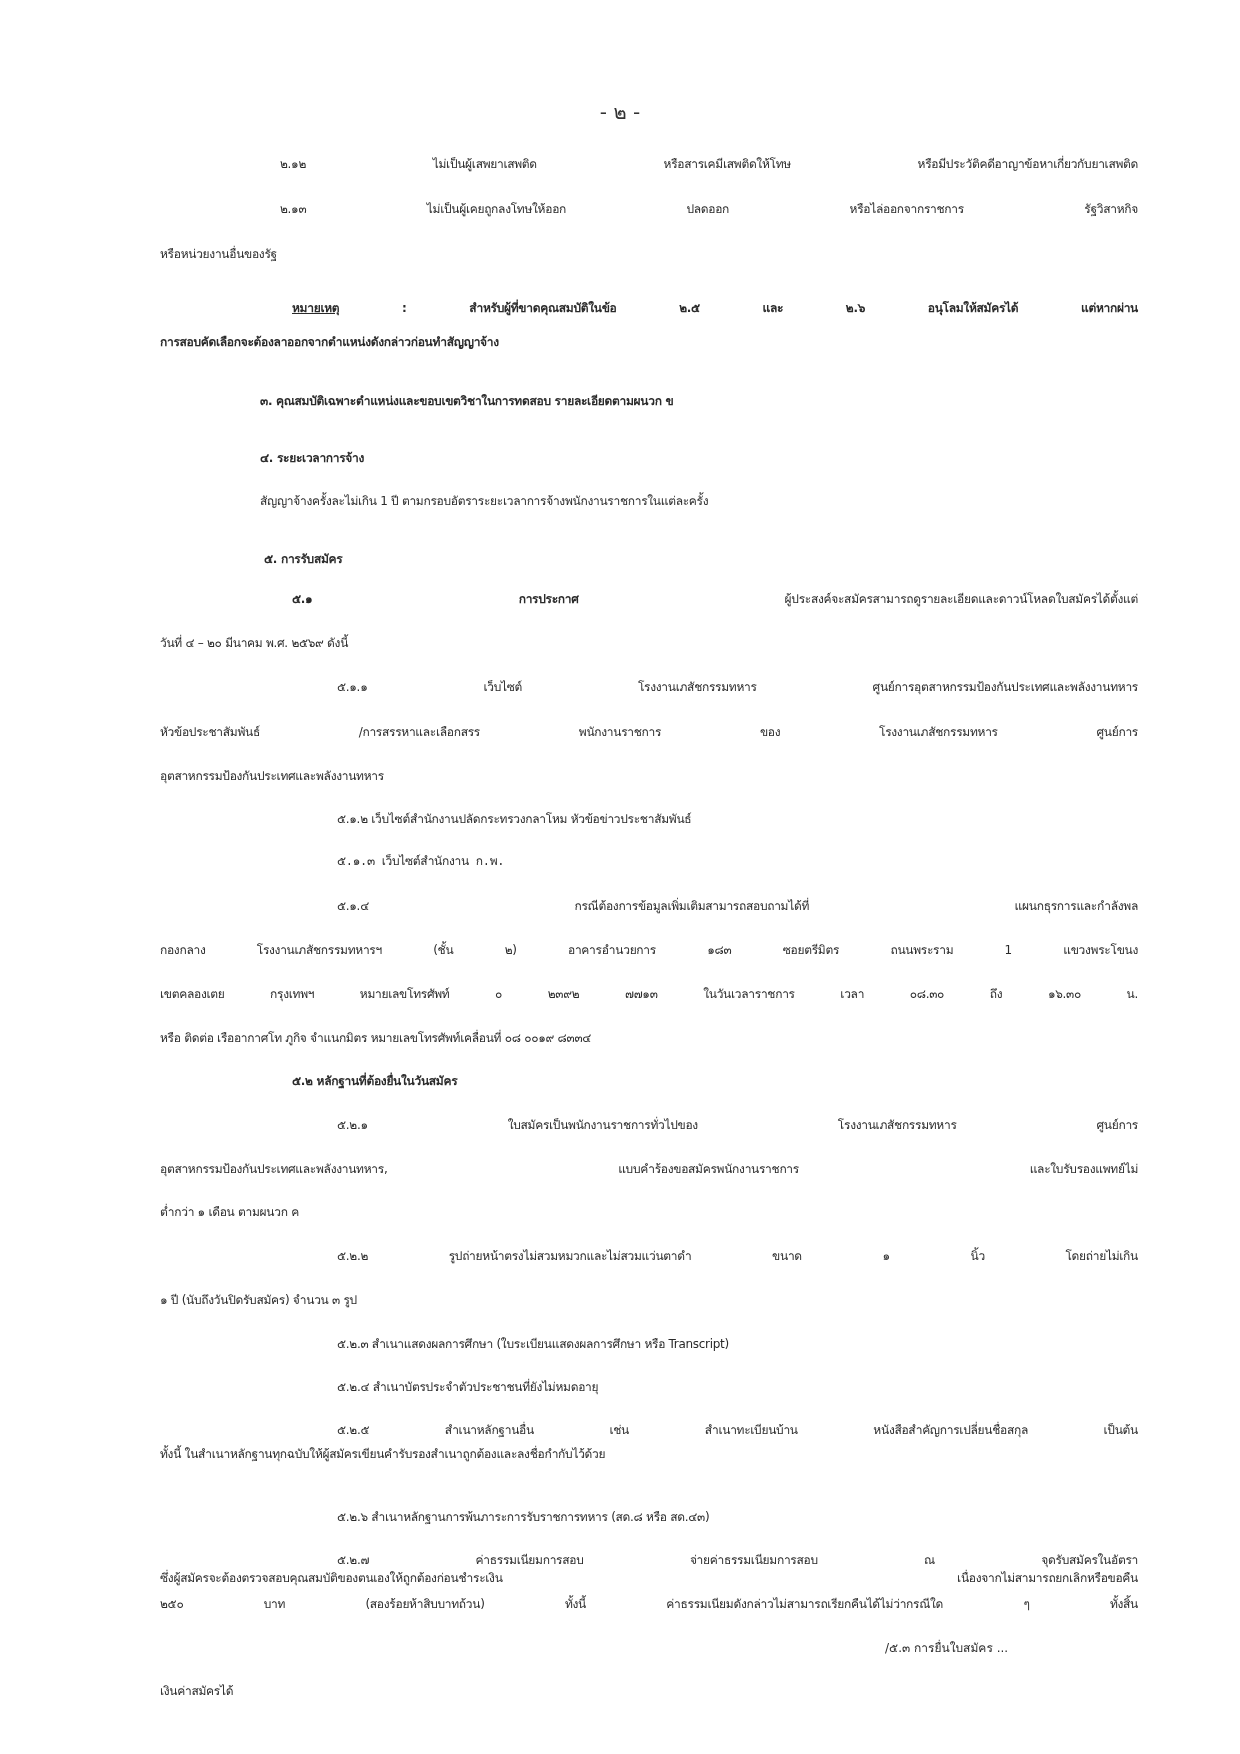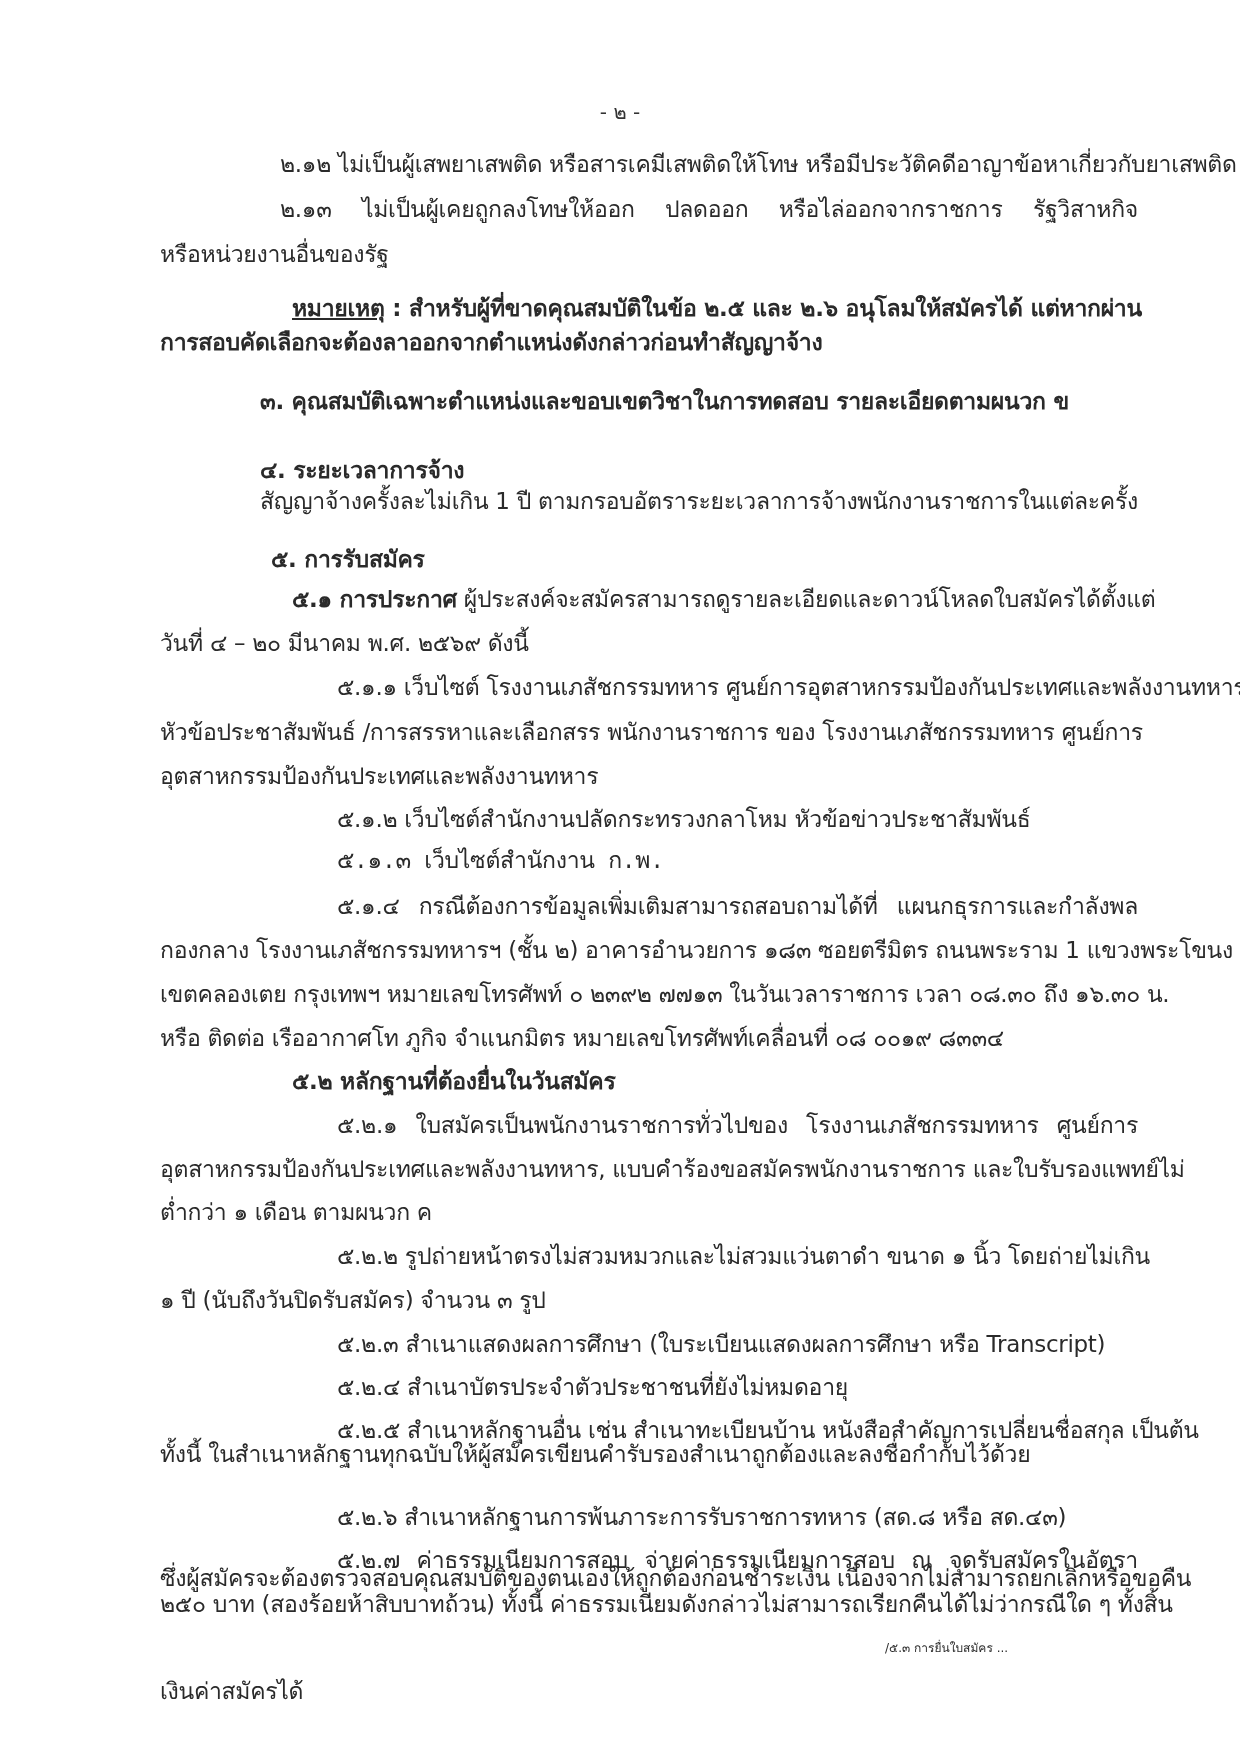--- a/index.html
+++ b/index.html
@@ -8,21 +8,21 @@
     font-family: "DejaVu Sans", "Liberation Sans", sans-serif;
     color: #2a2a2a;
   }
   .page-num {
     position: absolute; top: 96px; left: 0; width: 1240px;
     text-align: center; font-size: 20px; color: #333;
   }
   .doc { position: absolute; left: 160px; top: 0; width: 978px; }
   .line {
     position: absolute; left: 0; white-space: nowrap;
-    font-size: 23px; line-height: 28px; letter-spacing: -0.3px;
+    font-size: 12px; line-height: 28px; letter-spacing: -0.3px;
   }
   .b { font-weight: bold; }
   .u { text-decoration: underline; }
   .justify { width: 978px; text-align: justify; text-align-last: justify; }
   .footer {
     position: absolute; top: 1638px; left: 885px; font-size: 12px; white-space: nowrap;
   }
 </style>
 </head>
 <body>
@@ -33,24 +33,24 @@
 
   <div class="line justify" style="top:150px; left:120px; width:858px;">๒.๑๒ ไม่เป็นผู้เสพยาเสพติด หรือสารเคมีเสพติดให้โทษ หรือมีประวัติคดีอาญาข้อหาเกี่ยวกับยาเสพติด</div>
   <div class="line justify" style="top:195px; left:120px; width:858px;">๒.๑๓ ไม่เป็นผู้เคยถูกลงโทษให้ออก ปลดออก หรือไล่ออกจากราชการ รัฐวิสาหกิจ</div>
   <div class="line" style="top:240px;">หรือหน่วยงานอื่นของรัฐ</div>
 
   <div class="line justify b" style="top:294px; left:132px; width:846px;"><span class="u">หมายเหตุ</span><span> : สำหรับผู้ที่ขาดคุณสมบัติในข้อ ๒.๕ และ ๒.๖ อนุโลมให้สมัครได้ แต่หากผ่าน</span></div>
   <div class="line b" style="top:328px;">การสอบคัดเลือกจะต้องลาออกจากตำแหน่งดังกล่าวก่อนทำสัญญาจ้าง</div>
 
   <div class="line b" style="top:387px; left:100px;">๓. คุณสมบัติเฉพาะตำแหน่งและขอบเขตวิชาในการทดสอบ รายละเอียดตามผนวก ข</div>
 
-  <div class="line b" style="top:444px; left:100px;margin-top:12px;">๔. ระยะเวลาการจ้าง</div>
+  <div class="line b" style="top:444px; left:100px;">๔. ระยะเวลาการจ้าง</div>
   <div class="line" style="top:487px; left:100px;">สัญญาจ้างครั้งละไม่เกิน 1 ปี ตามกรอบอัตราระยะเวลาการจ้างพนักงานราชการในแต่ละครั้ง</div>
 
-  <div class="line b" style="top:545px; left:111px;">๕. การรับสมัคร</div>
+  <div class="line b" style="top:545px; left:104px;">๕. การรับสมัคร</div>
 
   <div class="line justify" style="top:585px; left:132px; width:846px;"><span class="b">๕.๑ การประกาศ</span><span> ผู้ประสงค์จะสมัครสามารถดูรายละเอียดและดาวน์โหลดใบสมัครได้ตั้งแต่</span></div>
   <div class="line" style="top:629px;">วันที่ ๔ – ๒๐ มีนาคม พ.ศ. ๒๕๖๙ ดังนี้</div>
 
   <div class="line justify" style="top:673px; left:177px; width:801px;">๕.๑.๑ เว็บไซต์ โรงงานเภสัชกรรมทหาร ศูนย์การอุตสาหกรรมป้องกันประเทศและพลังงานทหาร</div>
   <div class="line justify" style="top:718px;">หัวข้อประชาสัมพันธ์ /การสรรหาและเลือกสรร พนักงานราชการ ของ โรงงานเภสัชกรรมทหาร ศูนย์การ</div>
   <div class="line" style="top:762px;">อุตสาหกรรมป้องกันประเทศและพลังงานทหาร</div>
 
   <div class="line" style="top:805px; left:177px;">๕.๑.๒ เว็บไซต์สำนักงานปลัดกระทรวงกลาโหม หัวข้อข่าวประชาสัมพันธ์</div>
   <div class="line" style="top:848px; left:177px;font-family:Liberation Mono, monospace;">๕.๑.๓ เว็บไซต์สำนักงาน ก.พ.</div>

